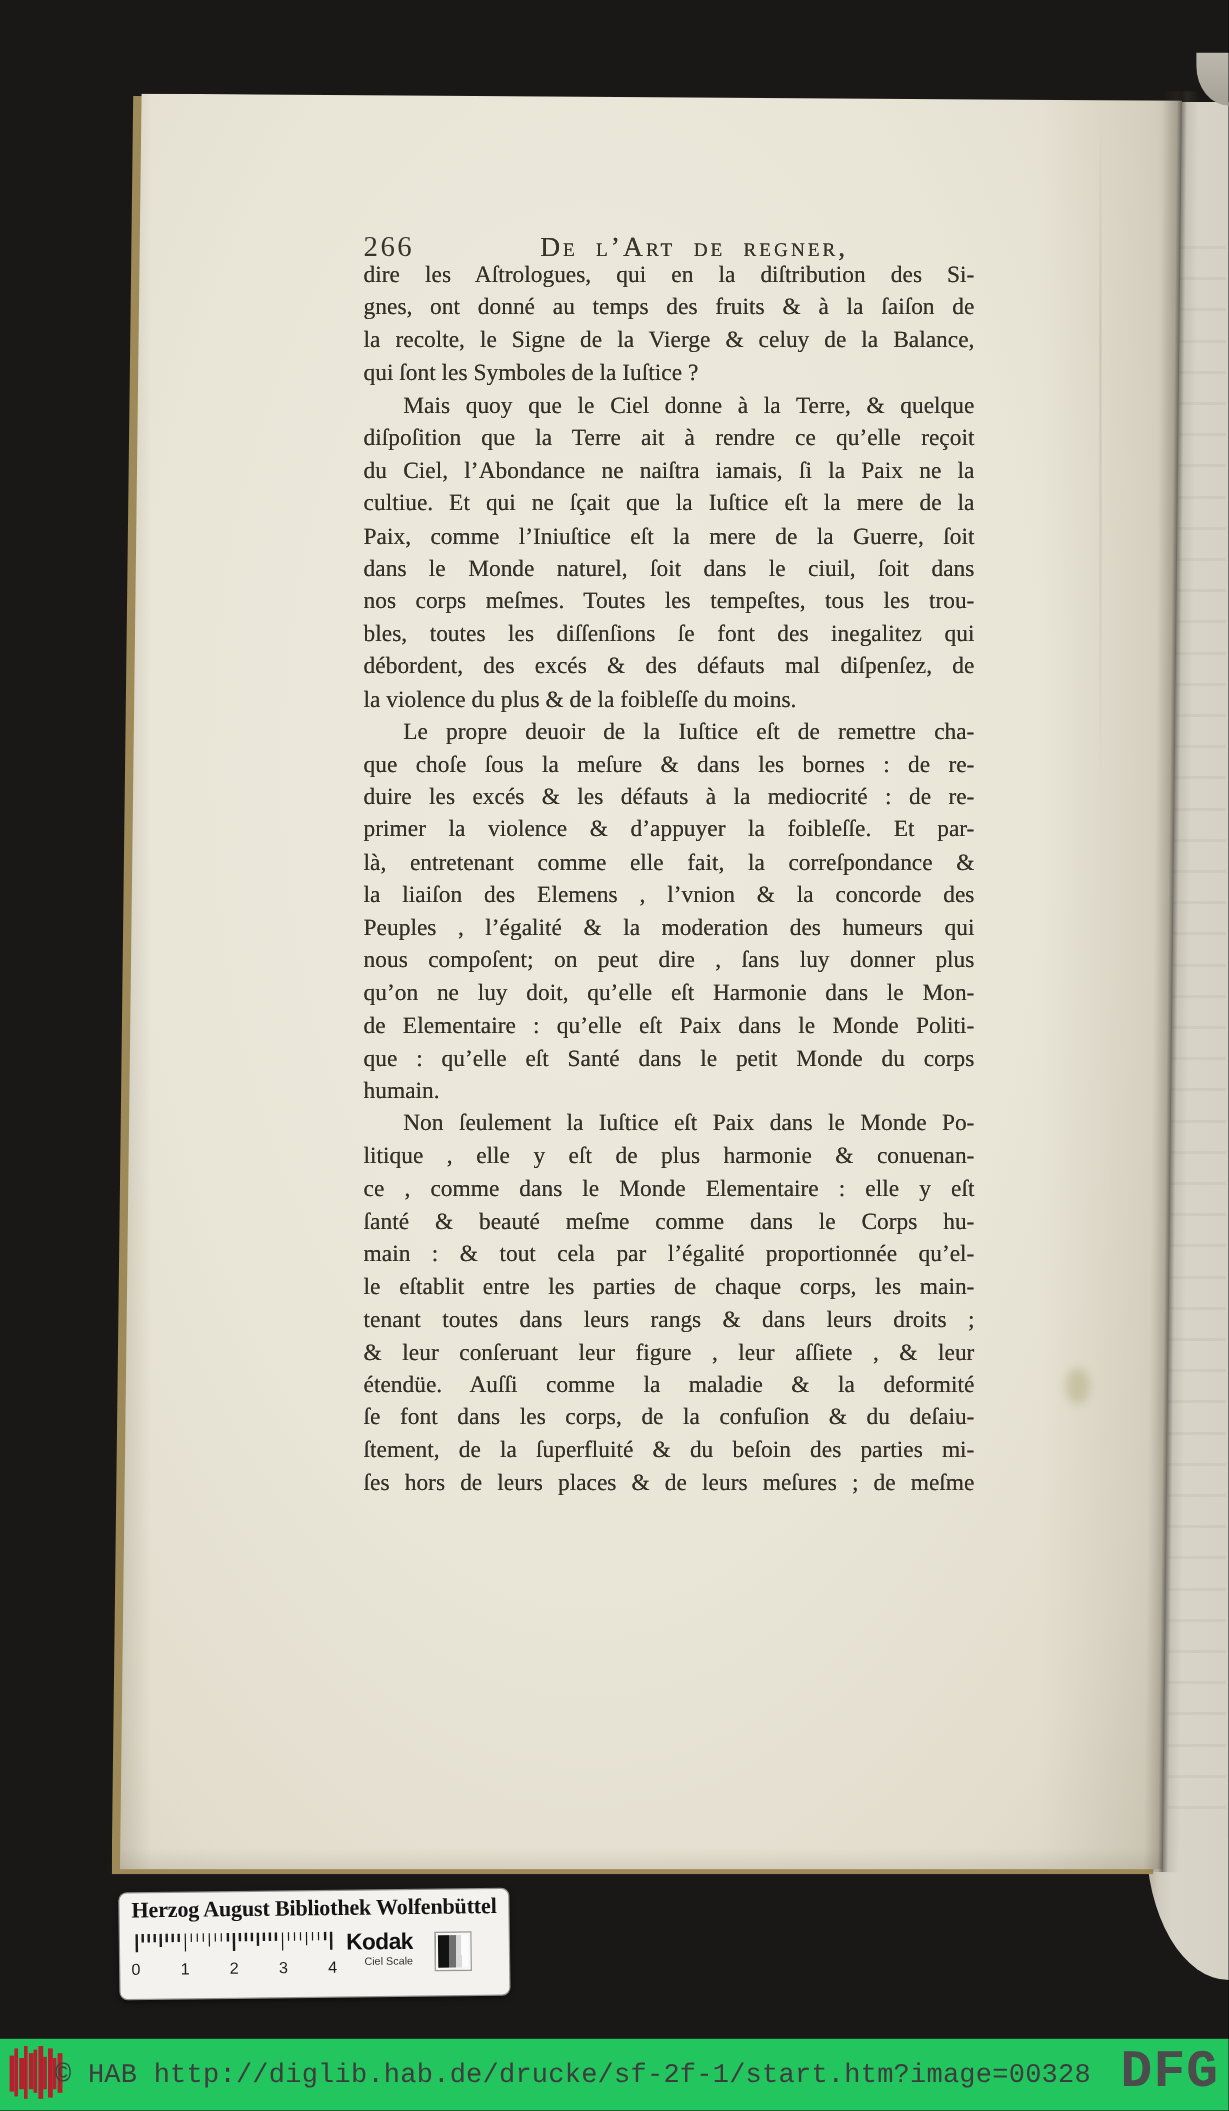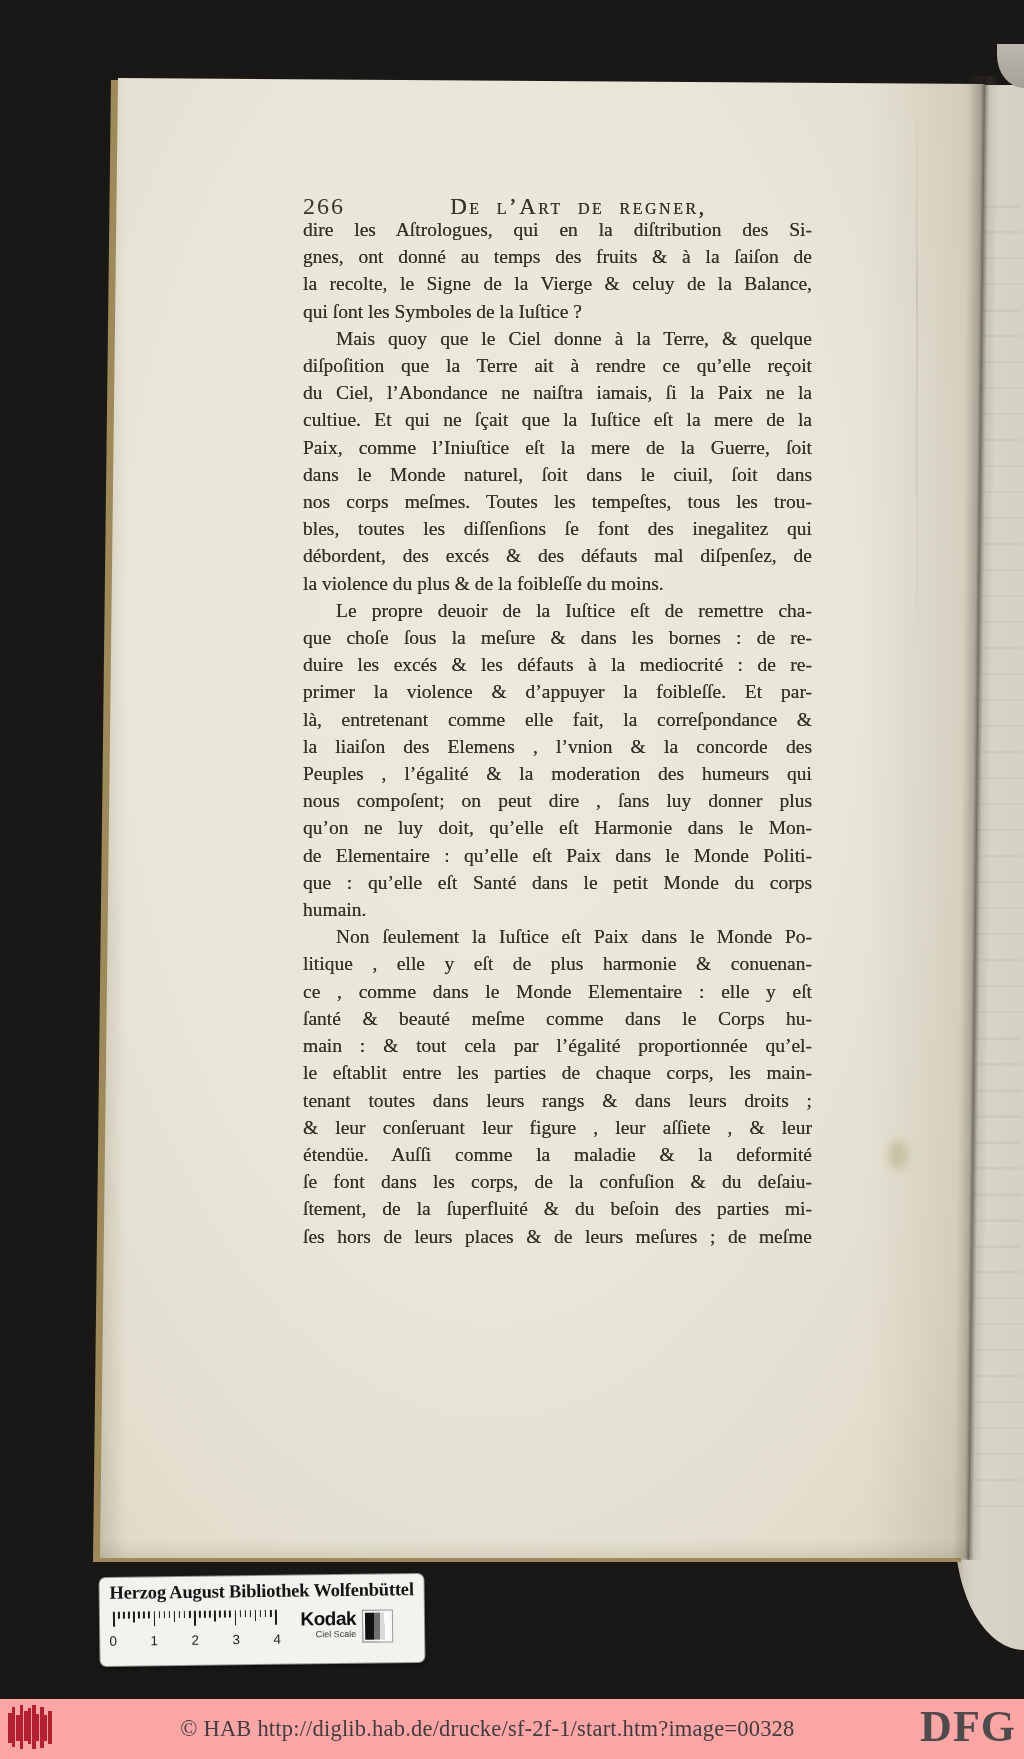--- a/index.html
+++ b/index.html
@@ -51,30 +51,30 @@
              font-family:"Liberation Serif","DejaVu Serif",serif;}
   .label-title{position:absolute;left:0;right:0;top:5px;text-align:center;font-weight:700;
              font-size:18.5px;letter-spacing:-.2px;color:#151515;}
   .ruler{position:absolute;left:13px;top:34px;width:164px;height:46px;}
   .ticks{display:flex;justify-content:space-between;align-items:flex-start;width:164px;height:16px;}
   .tick{width:1.6px;background:#1c1c1c;}
   .t-tall{height:15px;} .t-mid{height:11px;} .t-short{height:7px;}
   .nums{position:relative;height:18px;margin-top:6px;font-size:13.5px;color:#1c1c1c;
              font-family:"Liberation Sans",sans-serif;}
   .nums span{position:absolute;transform:translateX(-50%);}
-  .kodak{position:absolute;left:188px;top:33px;width:68px;text-align:right;
+  .kodak{position:absolute;left:176px;top:33px;width:68px;text-align:right;
              font-family:"Liberation Sans",sans-serif;color:#111;}
   .kodak-brand{font-size:19px;font-weight:700;letter-spacing:-.5px;}
   .kodak-sub{font-size:9px;margin-top:-1px;color:#333;}
   .patch{position:absolute;left:262px;top:35px;width:29px;height:31px;border:1px solid #9a9a98;
              background:linear-gradient(90deg,#121212 0 38%,#6f6f6f 38% 58%,#d9d9d9 58% 74%,#fbfbfb 74% 100%);
              box-shadow:inset 0 0 0 2px #f6f6f4;}
   
-  .footer{position:absolute;left:0;bottom:0;width:1024px;height:60px;background:#fca5a5;
-             font-family:Liberation Serif, serif;}
+  .footer{position:absolute;left:0;bottom:0;width:1024px;height:60px;background:#22c55e;
+             font-family:Liberation Mono, monospace;}
   .hab-logo{position:absolute;left:8px;top:0;width:44px;height:60px;}
   .hab-logo i{position:absolute;display:block;background:#b51f2e;}
   .footer-text{position:absolute;left:50%;top:50%;transform:translate(-54%,-50%);
              font-size:22.5px;color:#3d3d3d;white-space:nowrap;letter-spacing:.2px;}
   .dfg{position:absolute;right:8px;top:50%;transform:translateY(-54%);
              font-size:44px;font-weight:700;letter-spacing:1px;color:#4c4c4c;}
 </style>
 </head>
 <body>
 

